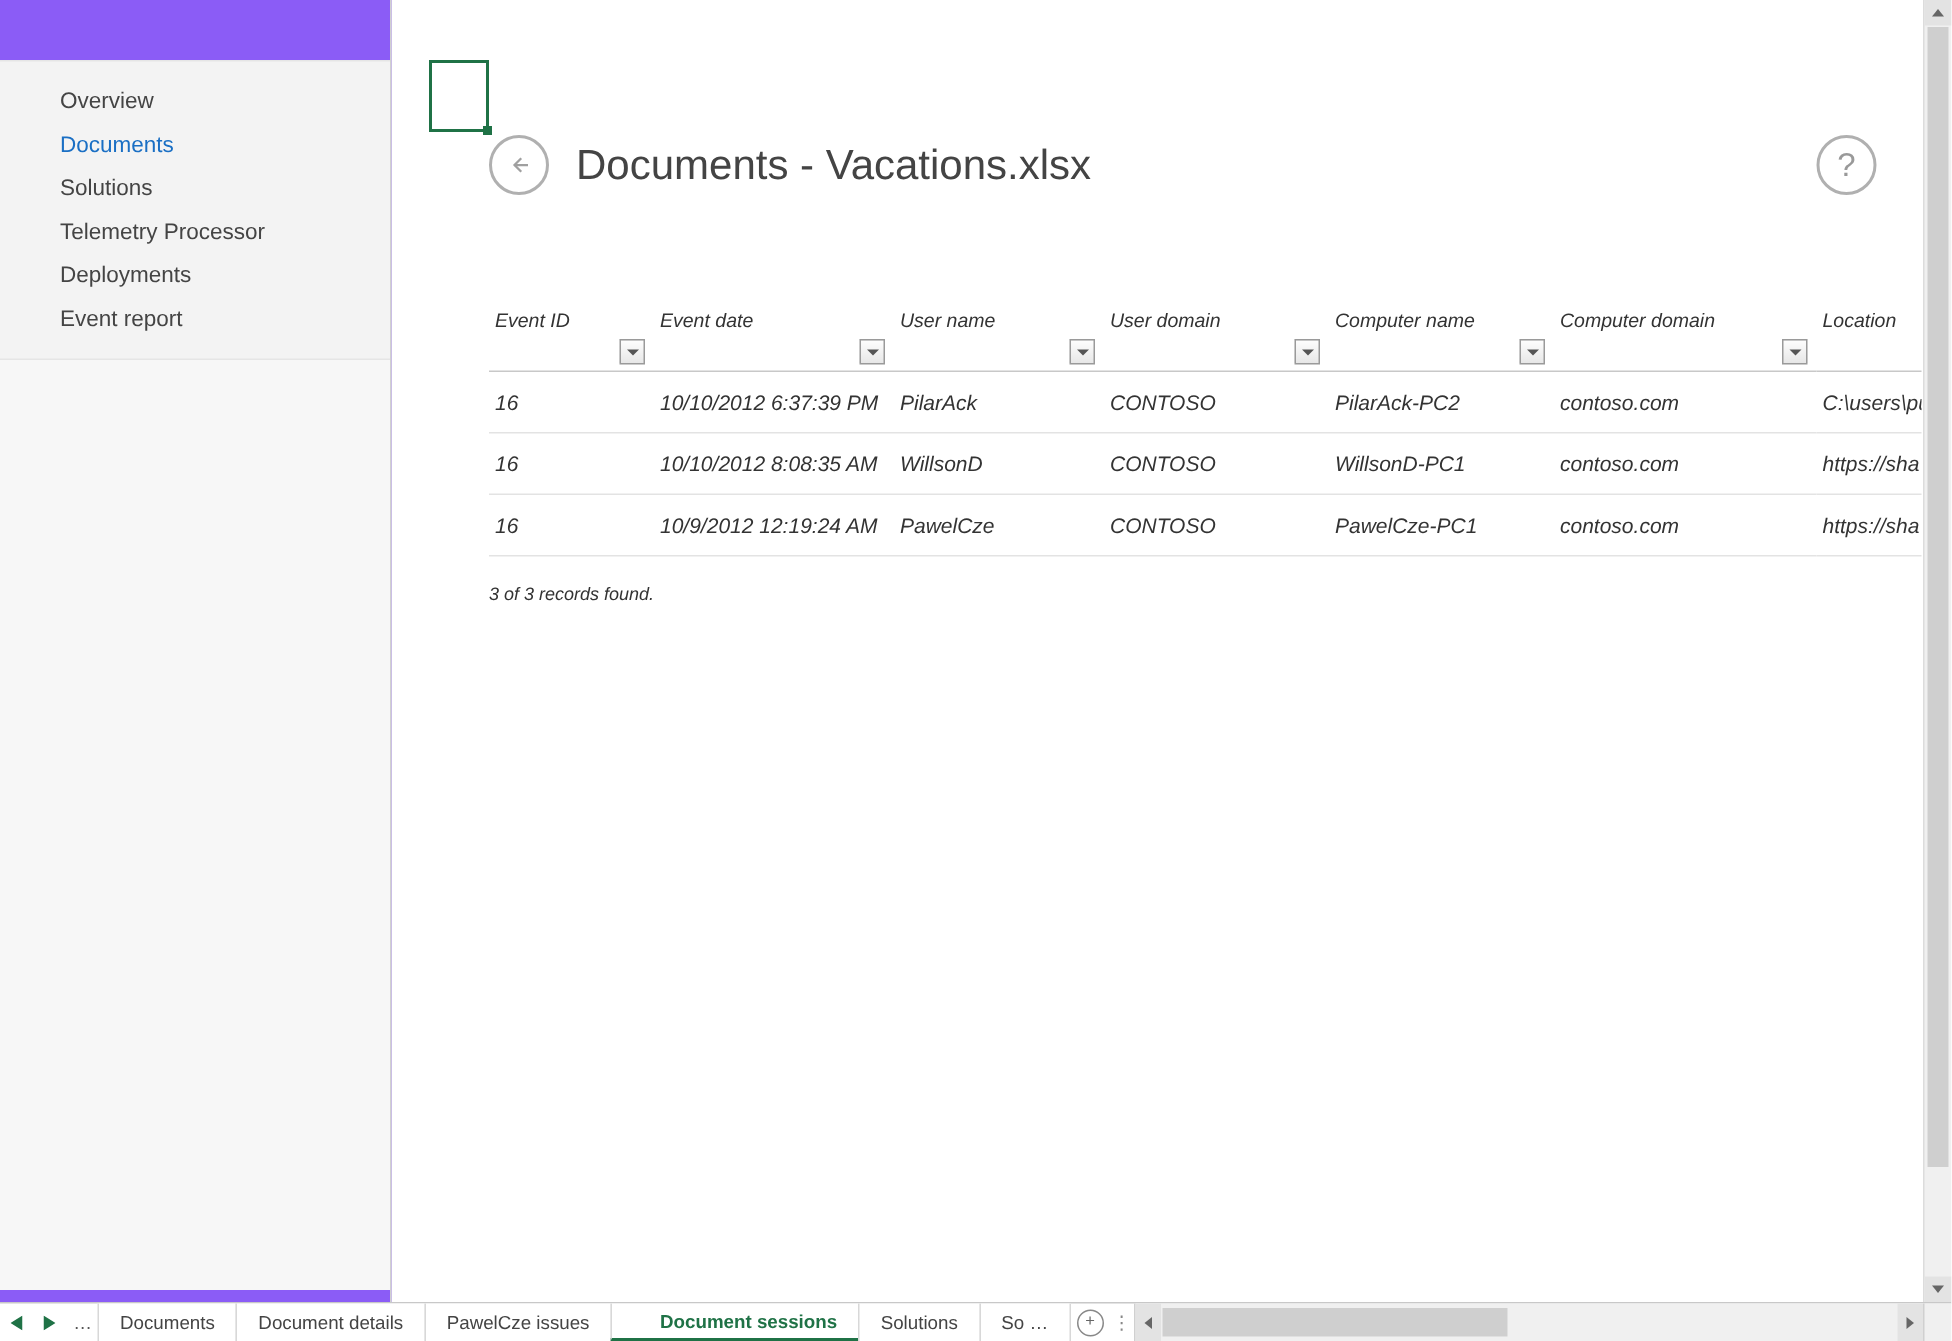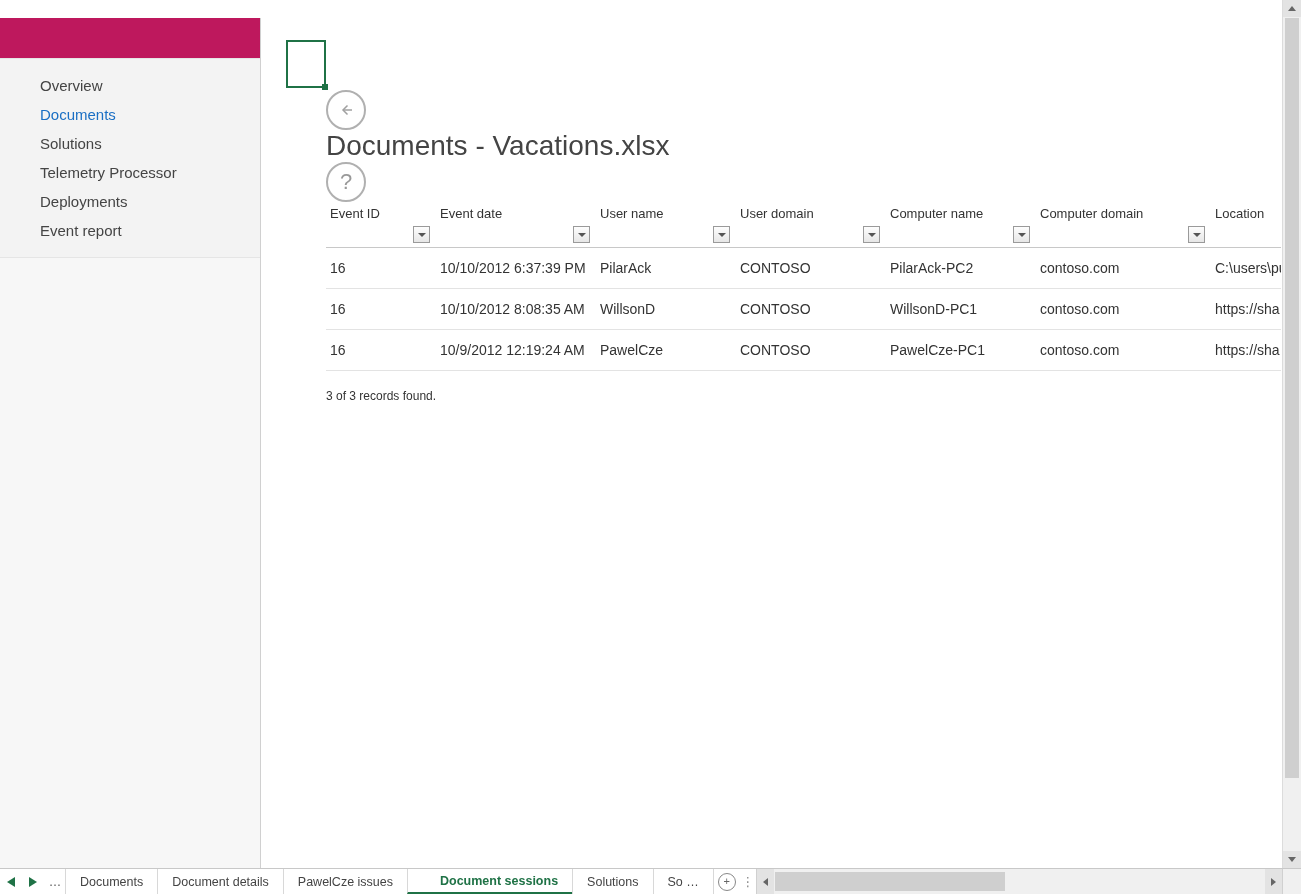--- a/index.html
+++ b/index.html
@@ -16,23 +16,22 @@
   }
 
   
   .sidebar {
     position: absolute;
     left: 0;
     top: 0;
     width: 261px;
     height: 868px;
     border-right: 1px solid #d0d0d0;
-    background: #be185d;
+    background: #8b5cf6;
     box-sizing: border-box;
-    margin-top: 18px;
   }
   .sidebar-top {
     height: 40px;  
   }
   .sidebar-nav {
     background: #f3f3f3;
     border-top: 1px solid #e5e5e5;
     border-bottom: 1px solid #e5e5e5;
     padding: 12px 0 12px 0;
   }
@@ -80,21 +79,21 @@
     height: 6px;
     background: #1f7246;
   }
 
   .header-row {
     position: absolute;
     left: 40px;
     top: 90px;
     right: 30px;
     display: flex;
-    flex-direction: column;
+    align-items: center;
   }
   .back-circle {
     width: 36px;
     height: 36px;
     border: 2px solid #b0b0b0;
     border-radius: 50%;
     display: flex;
     align-items: center;
     justify-content: center;
     color: #a0a0a0;
@@ -120,20 +119,21 @@
     font-size: 22px;
     cursor: pointer;
   }
 
   
   .data-table-wrap {
     position: absolute;
     left: 40px;
     top: 200px;
     right: 0;
+    font-style: italic;
   }
   table.data {
     border-collapse: collapse;
     width: 100%;
     table-layout: fixed;
   }
   table.data th {
     text-align: left;
     font-weight: 400;
     font-size: 13px;

